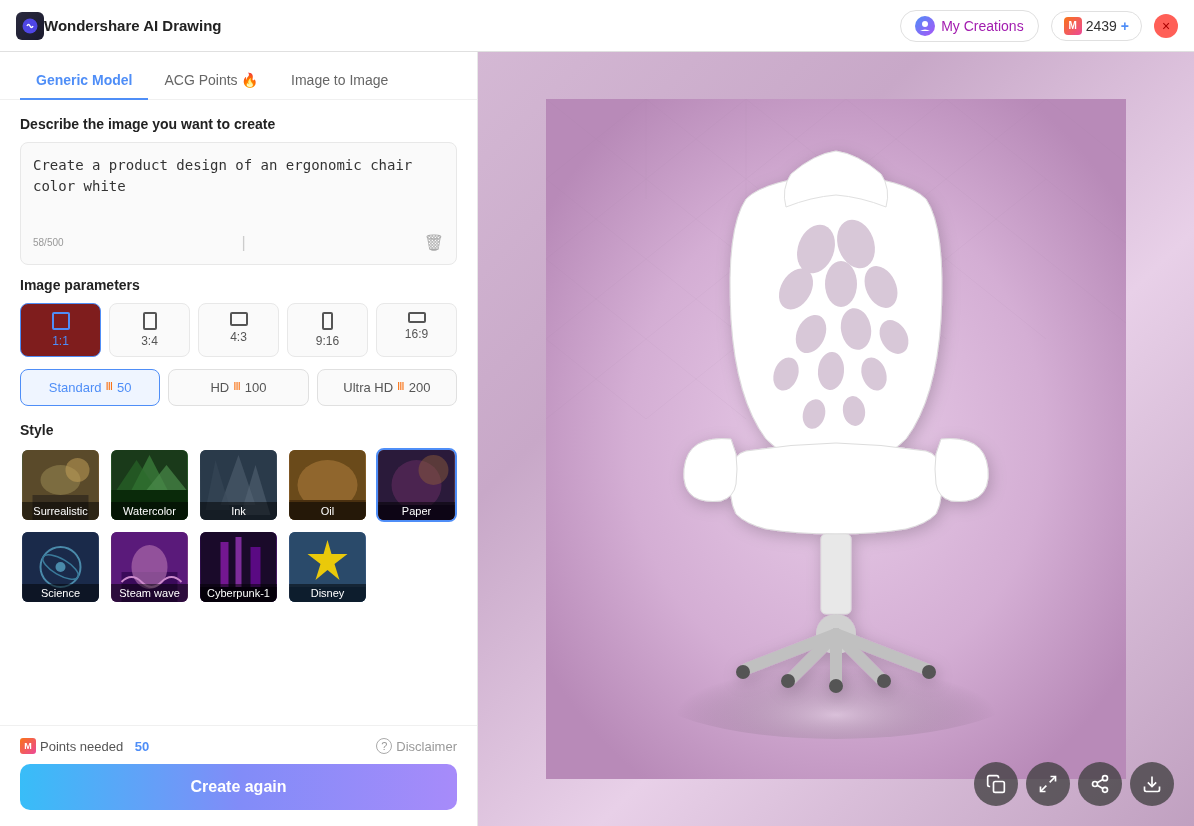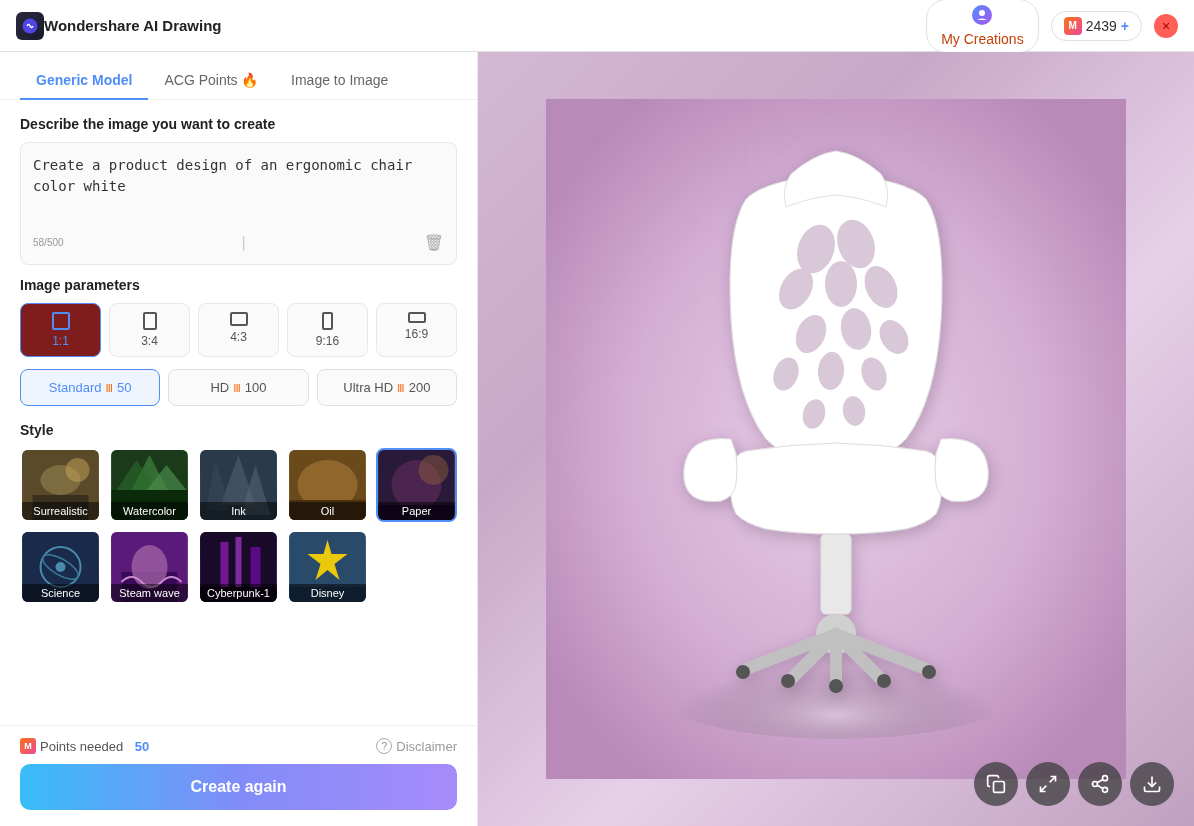--- a/index.html
+++ b/index.html
@@ -11,22 +11,22 @@
       border-bottom: 1px solid #e0e0e0;
     }
     .titlebar-left { display: flex; align-items: center; }
     .app-icon { width: 28px; height: 28px; border-radius: 6px; background: linear-gradient(135deg, #2a2a3e 0%, #1a1a2e 100%); display: flex; align-items: center; justify-content: center; }
     .app-icon svg { width: 18px; height: 18px; }
     .app-title { font-size: 15px; font-weight: 600; color: #222; }
     .titlebar-right { display: flex; align-items: center; gap: 12px; }
     .my-creations-btn {
       display: flex; align-items: center; gap: 6px;
       border: 1px solid #e0e0e0; border-radius: 20px;
-      padding: 5px 14px; font-size: 14px; color: #c2410c;
-      background: #fff; cursor: pointer; flex-direction: column;
+      padding: 5px 14px; font-size: 14px; color: #a21caf;
+      background: #fff; cursor: pointer;
     }
     .my-creations-btn .mc-icon { width: 20px; height: 20px; border-radius: 50%; background: linear-gradient(135deg, #4f8ef7, #a855f7); display: flex; align-items: center; justify-content: center; font-size: 10px; color: white; }
     .points-display { display: flex; align-items: center; gap: 4px; font-size: 14px; color: #333; border: 1px solid #e0e0e0; border-radius: 20px; padding: 5px 12px; background: #fff; cursor: pointer; }
     .points-icon { width: 18px; height: 18px; background: linear-gradient(135deg, #f97316, #ec4899); border-radius: 4px; display: flex; align-items: center; justify-content: center; font-size: 10px; color: white; font-weight: bold; }
     .close-btn { width: 24px; height: 24px; border-radius: 50%; background: #ff5f57; border: none; cursor: pointer; display: flex; align-items: center; justify-content: center; color: #a00; font-size: 14px; }
 
     .main-layout { display: flex; flex: 1; overflow: hidden; }
 
     
     .left-panel { width: 478px; background: #fff; border-right: 1px solid #e8e8e8; display: flex; flex-direction: column; overflow: hidden; }
@@ -60,21 +60,21 @@
     
     .params-label { font-size: 14px; font-weight: 600; color: #222; margin-bottom: 10px; }
 
     
     .ratio-row { display: flex; gap: 8px; margin-bottom: 12px; }
     .ratio-btn { flex: 1; border: 1px solid #e8e8e8; border-radius: 8px; padding: 8px 4px; cursor: pointer; display: flex; flex-direction: column; align-items: center; gap: 4px; background: #fafafa; font-size: 12px; color: #555; }
     .ratio-btn.active { border-color: #4f8ef7; background: #7f1d1d; color: #4f8ef7; }
 
     
     .quality-row { display: flex; gap: 8px; margin-bottom: 16px; }
-    .quality-btn { flex: 1; border: 1px solid #e0e0e0; border-radius: 8px; padding: 10px 23px; cursor: pointer; background: #fafafa; font-size: 13px; color: #555; text-align: center; display: flex; align-items: flex-end; justify-content: center; gap: 4px; }
+    .quality-btn { flex: 1; border: 1px solid #e0e0e0; border-radius: 8px; padding: 10px 23px; cursor: pointer; background: #fafafa; font-size: 13px; color: #555; text-align: center; display: flex; align-items: flex-start; justify-content: center; gap: 4px; }
     .quality-btn.active { border-color: #4f8ef7; background: #eff5ff; color: #4f8ef7; }
     .quality-icon { font-size: 11px; color: #f97316; }
 
     
     .style-grid { display: grid; grid-template-columns: repeat(5, 1fr); gap: 8px; margin-bottom: 16px; }
     .style-item { border-radius: 8px; overflow: hidden; cursor: pointer; position: relative; border: 2px solid transparent; }
     .style-item.active { border-color: #4f8ef7; }
     .style-label { position: absolute; bottom: 0; left: 0; right: 0; background: rgba(0,0,0,0.5); color: #fff; font-size: 11px; text-align: center; padding: 3px 2px; }
 
     

